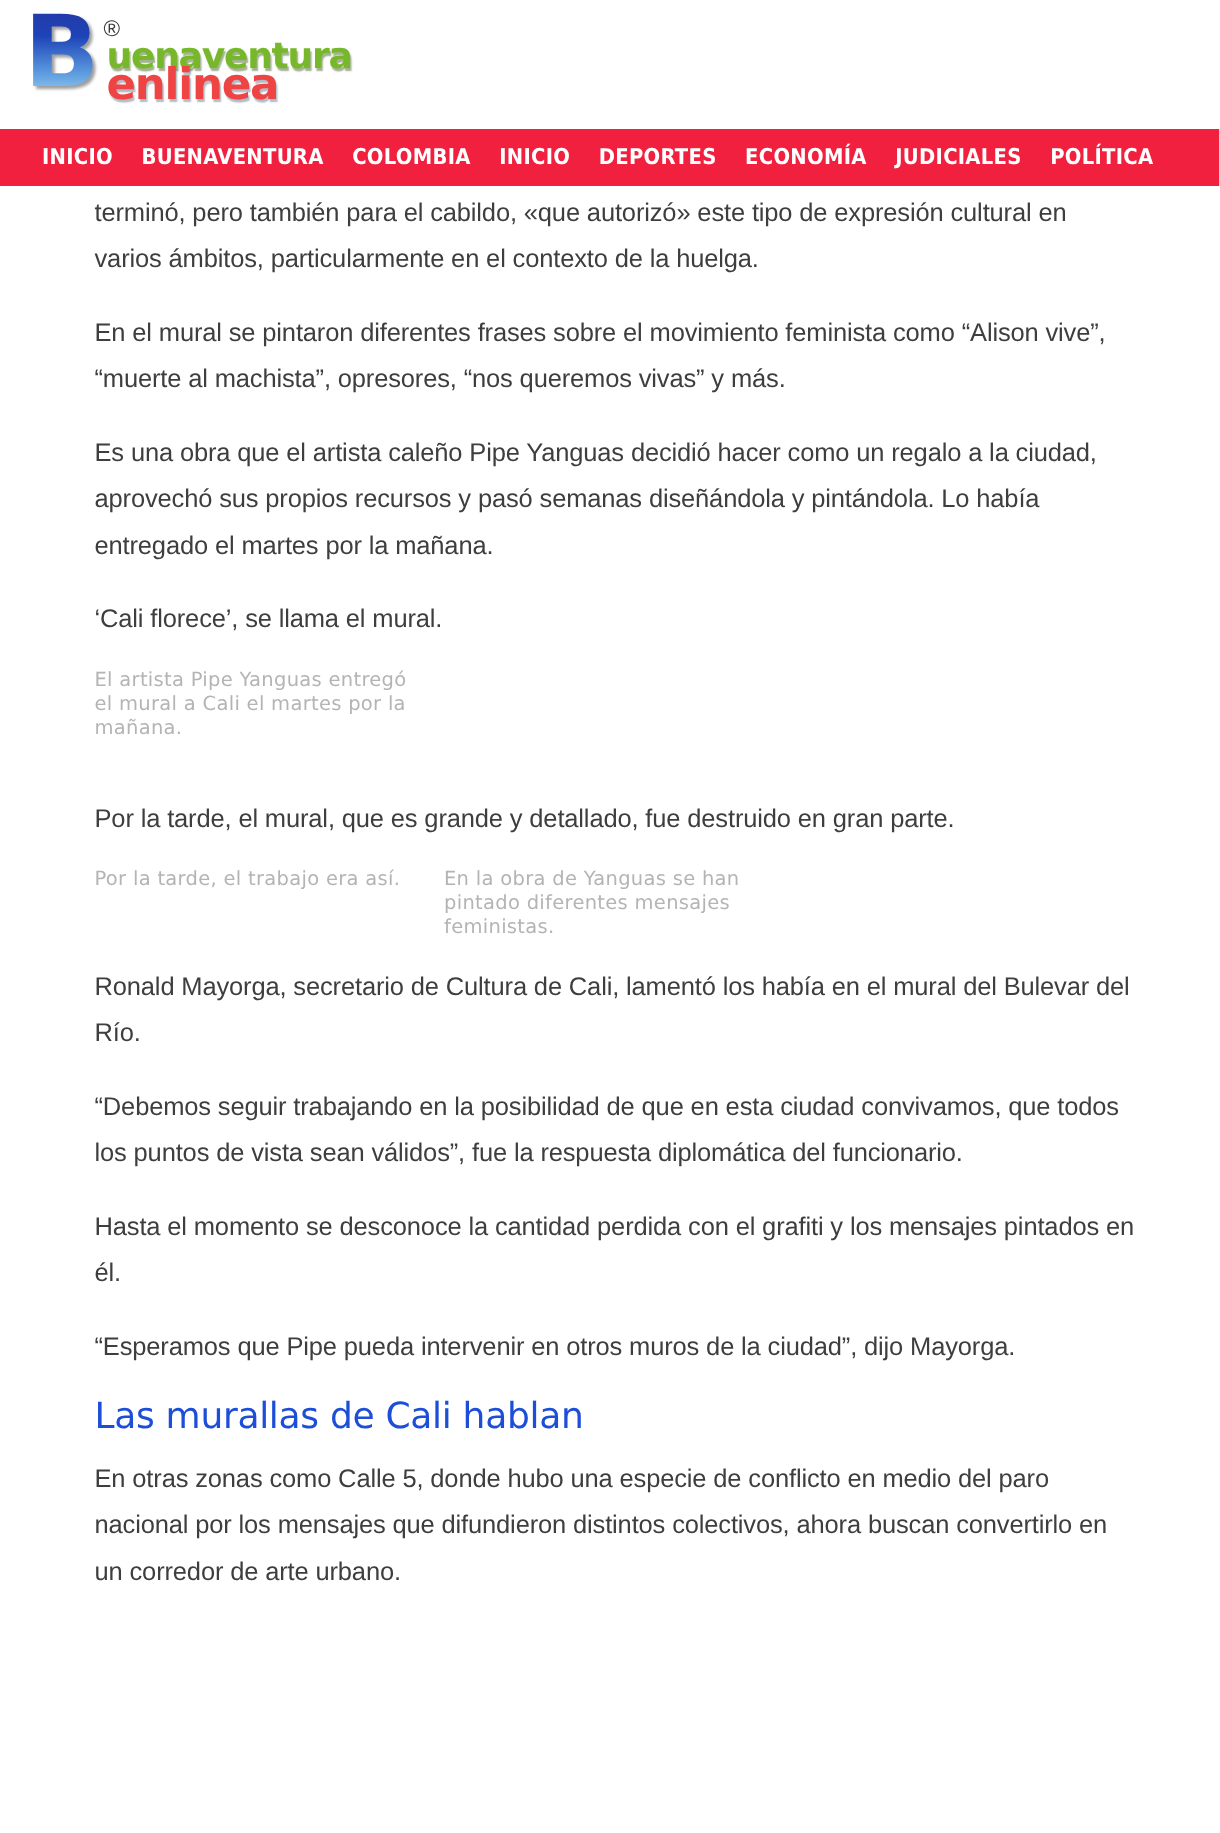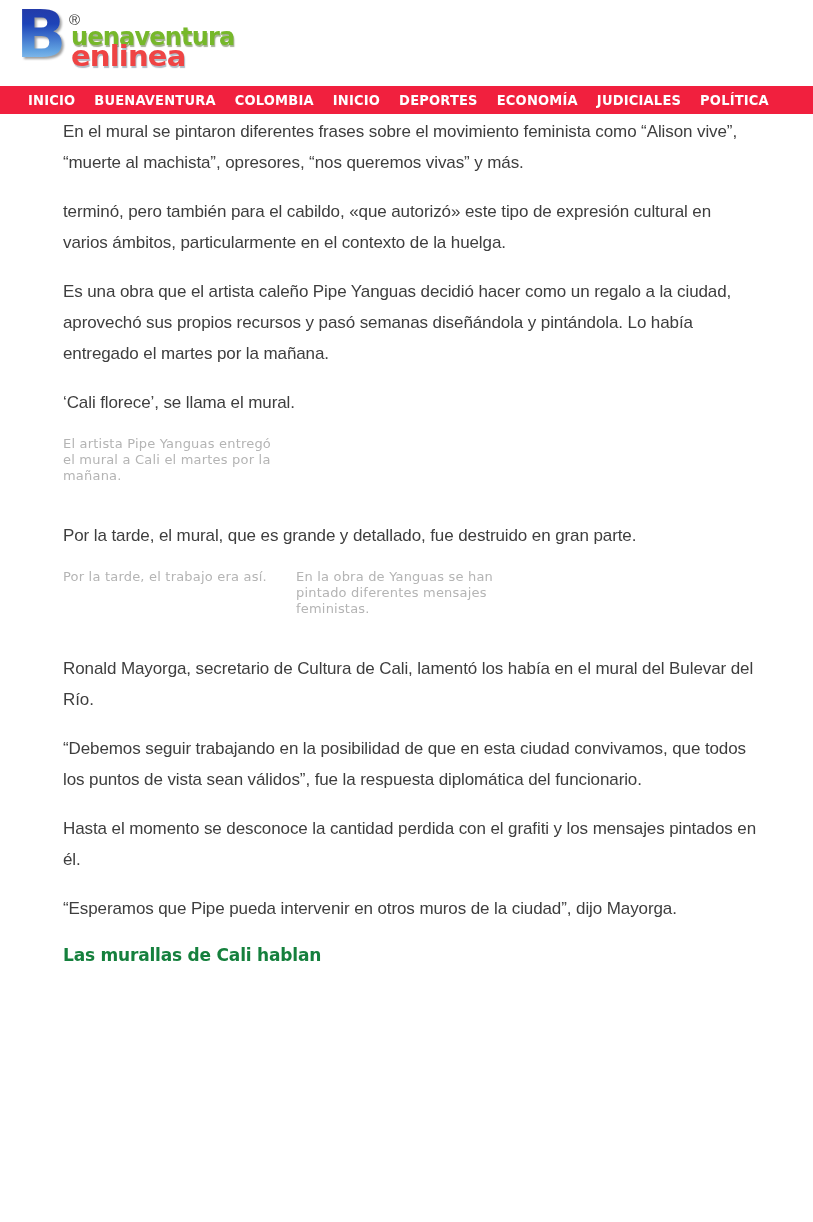--- a/index.html
+++ b/index.html
@@ -34,21 +34,21 @@
   }
   .logo-word-bottom {
     display:block; margin-top:-4px;
     font-family:"DejaVu Sans", sans-serif; font-weight:700;
     font-size:29px; line-height:22px; letter-spacing:-0.8px;
     color:#ef4444; text-shadow:1px 2px 1px rgba(30,60,90,.35);
   }
 
   
   .mainnav {
-    height:28px; background:#f1203e;
+    height:38px; background:#f1203e;
     display:flex; align-items:center;
     padding:0 10px 0 28px; gap:19px;
     overflow:hidden; white-space:nowrap;
   }
   .nav-item {
     color:#ffffff; text-decoration:none; cursor:pointer;
     font-family:"DejaVu Sans", "Liberation Sans", sans-serif;
     font-stretch:condensed;
     font-weight:700; font-size:14.5px; letter-spacing:0.2px;
   }
@@ -56,26 +56,26 @@
   
   .article { padding:2px 50px 0 63px; }
   .article p {
     max-width:695px;
     font-size:17px; line-height:31px; letter-spacing:-0.1px;
     color:#3e3e3e;
     margin:0 0 18px 0;
   }
   .article h2 {
     font-family:"DejaVu Sans", sans-serif;
-    font-size:17px; line-height:27px; color:#15803d;
-    font-weight:700; letter-spacing:-0.2px;
+    font-size:24px; line-height:27px; color:#1d4ed8;
+    font-weight:400; letter-spacing:-0.2px;
     margin:12px 0 12px 0;
   }
   .caption-block { margin:12px 0 36px 0; }
-  .caption-row { display:flex; gap:13px; margin:10px 0 36px 0; }
+  .caption-row { display:flex; gap:13px; margin:10px 0 15px 0; }
   .img-caption {
     display:block; text-align:left;
     font-family:"DejaVu Sans", sans-serif;
     font-size:13px; line-height:16px; letter-spacing:0.2px;
     color:#b4b4b4;
   }
   .cap-w1 { width:220px; }
   .cap-w2 { width:200px; }
 </style>
 </head>
@@ -97,22 +97,22 @@
   <a class="nav-item">BUENAVENTURA</a>
   <a class="nav-item">COLOMBIA</a>
   <a class="nav-item">INICIO</a>
   <a class="nav-item">DEPORTES</a>
   <a class="nav-item">ECONOMÍA</a>
   <a class="nav-item">JUDICIALES</a>
   <a class="nav-item">POLÍTICA</a>
 </nav>
 
 <main class="article">
+  <p>terminó, pero también para el cabildo, «que autorizó» este tipo de expresión cultural en varios ámbitos, particularmente en el contexto de la huelga.</p>
   <p>En el mural se pintaron diferentes frases sobre el movimiento feminista como “Alison vive”, “muerte al machista”, opresores, “nos queremos vivas” y más.</p>
-  <p>terminó, pero también para el cabildo, «que autorizó» este tipo de expresión cultural en varios ámbitos, particularmente en el contexto de la huelga.</p>
   <p>Es una obra que el artista caleño Pipe Yanguas decidió hacer como un regalo a la ciudad, aprovechó sus propios recursos y pasó semanas diseñándola y pintándola. Lo había entregado el martes por la mañana.</p>
   <p>‘Cali florece’, se llama el mural.</p>
 
   <figure class="caption-block">
     <figcaption class="img-caption cap-w1">El artista Pipe Yanguas entregó el mural a Cali el martes por la mañana.</figcaption>
   </figure>
 
   <p>Por la tarde, el mural, que es grande y detallado, fue destruido en gran parte.</p>
 
   <div class="caption-row">
@@ -120,13 +120,14 @@
     <figcaption class="img-caption cap-w2">En la obra de Yanguas se han pintado diferentes mensajes feministas.</figcaption>
   </div>
 
   <p>Ronald Mayorga, secretario de Cultura de Cali, lamentó los había en el mural del Bulevar del Río.</p>
   <p>“Debemos seguir trabajando en la posibilidad de que en esta ciudad convivamos, que todos los puntos de vista sean válidos”, fue la respuesta diplomática del funcionario.</p>
   <p>Hasta el momento se desconoce la cantidad perdida con el grafiti y los mensajes pintados en él.</p>
   <p>“Esperamos que Pipe pueda intervenir en otros muros de la ciudad”, dijo Mayorga.</p>
 
   <h2>Las murallas de Cali hablan</h2>
 
+  <p>En otras zonas como Calle 5, donde hubo una especie de conflicto en medio del paro nacional por los mensajes que difundieron distintos colectivos, ahora buscan convertirlo en un corredor de arte urbano.</p>
 </main>
 
 </body></html>

